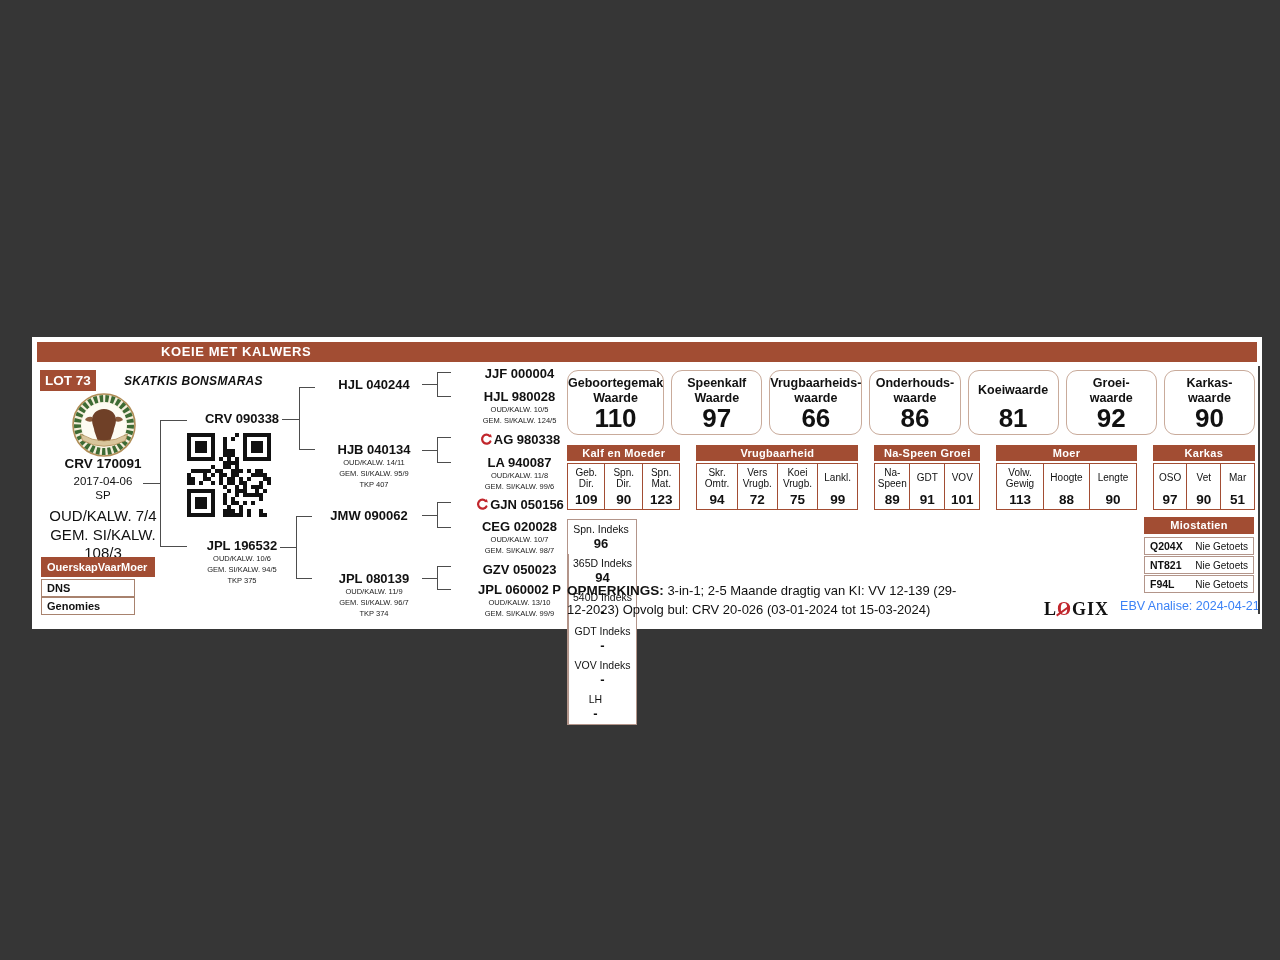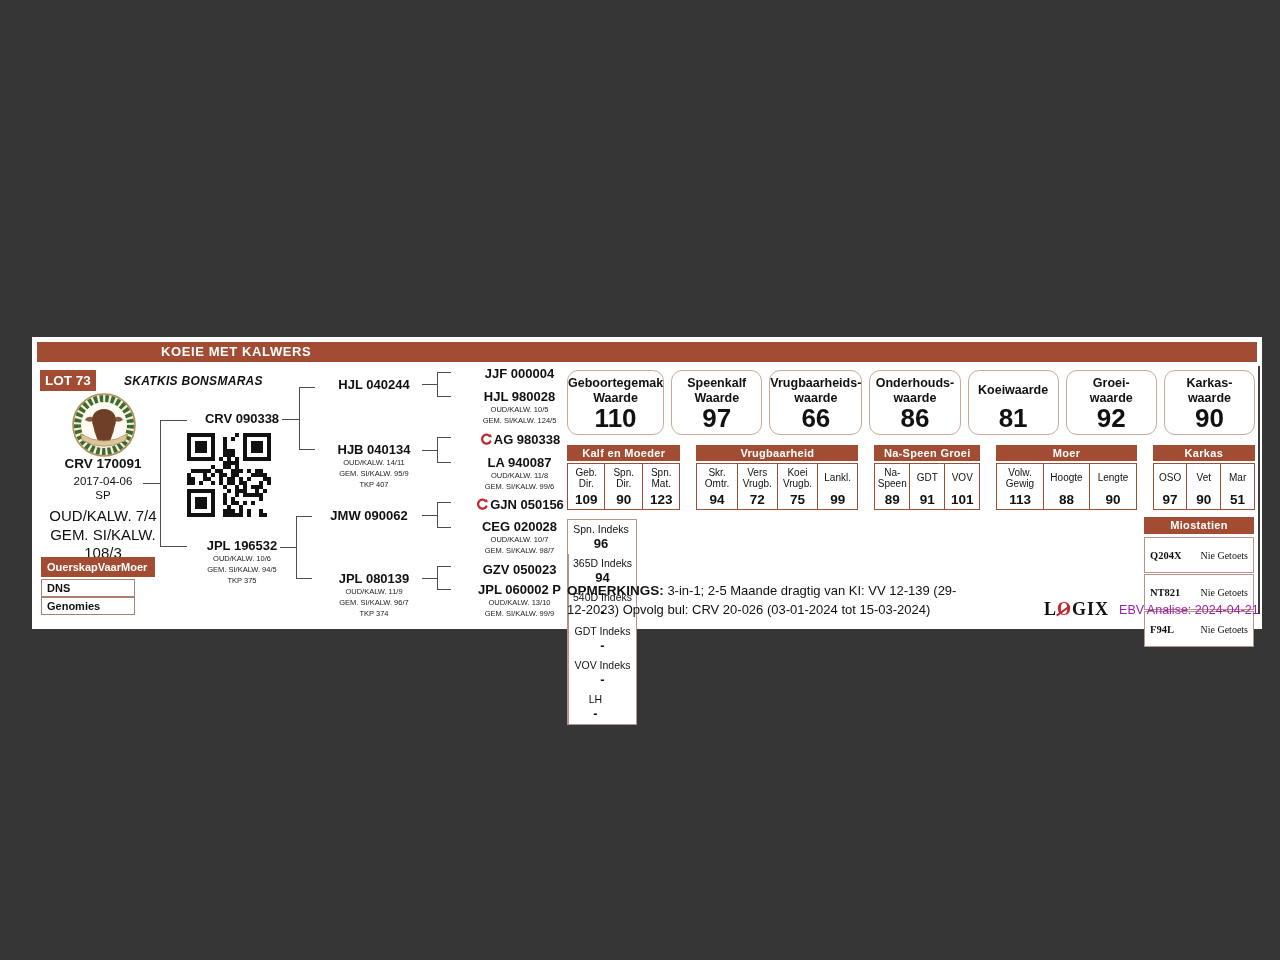--- a/index.html
+++ b/index.html
@@ -78,33 +78,33 @@
   .ghead2{background:var(--brown);color:#fff;font-weight:bold;font-size:11px;text-align:center;
     height:17px;line-height:17px;margin-bottom:3px;letter-spacing:.3px;}
   .lkrow{display:flex;height:19px;margin-bottom:1px;}
   .lkl{width:72px;background:var(--brown);color:#fff;font-size:10.5px;font-weight:bold;
     display:flex;align-items:center;justify-content:center;}
   .lkv{flex:1;border:1px solid var(--tborder);font-size:10.5px;display:flex;align-items:center;
     justify-content:center;background:#fff;margin-left:2px;}
 
   .mio{position:absolute;left:1112px;top:180px;width:110px;}
   .mrow{height:18px;border:1px solid var(--tborder);display:flex;align-items:center;
-    justify-content:space-between;padding:17px 5px;margin-bottom:1px;background:#fff;font-family:Liberation Serif, serif;}
+    justify-content:space-between;padding:8px 5px;margin-bottom:1px;background:#fff;}
   .mg{font-weight:bold;font-size:10.5px;}
   .mr{font-size:10px;}
 
   .opm{position:absolute;left:535px;top:245px;width:396px;font-size:13px;line-height:1.4;}
   .opm b{font-size:13.5px;}
 
-  .flogo{position:absolute;left:1012px;top:262px;display:flex;align-items:center;gap:10px;}
+  .flogo{position:absolute;left:1012px;top:262px;display:flex;align-items:flex-start;gap:2px;}
   .logix{font-family:"Liberation Serif",serif;font-weight:bold;font-size:18px;letter-spacing:1px;color:#111;}
   .logix .lo{color:#c1272d;position:relative;display:inline-block;}
   .logix .lo::after{content:"";position:absolute;left:-2px;top:52%;width:16px;height:1.6px;
     background:#c1272d;transform:rotate(-36deg);}
-  .eanal{font-size:12.5px;color:#a21caf;}
+  .eanal{font-size:12.5px;color:#3b82f6;margin-left:9px;}
 
   .edge{position:absolute;left:1226px;top:29px;width:2px;height:248px;background:#3c3c3c;}
 </style>
 </head>
 <body>
 
 <div class="card">
 
   <div class="topbar">
     <span>KOEIE MET KALWERS</span>

